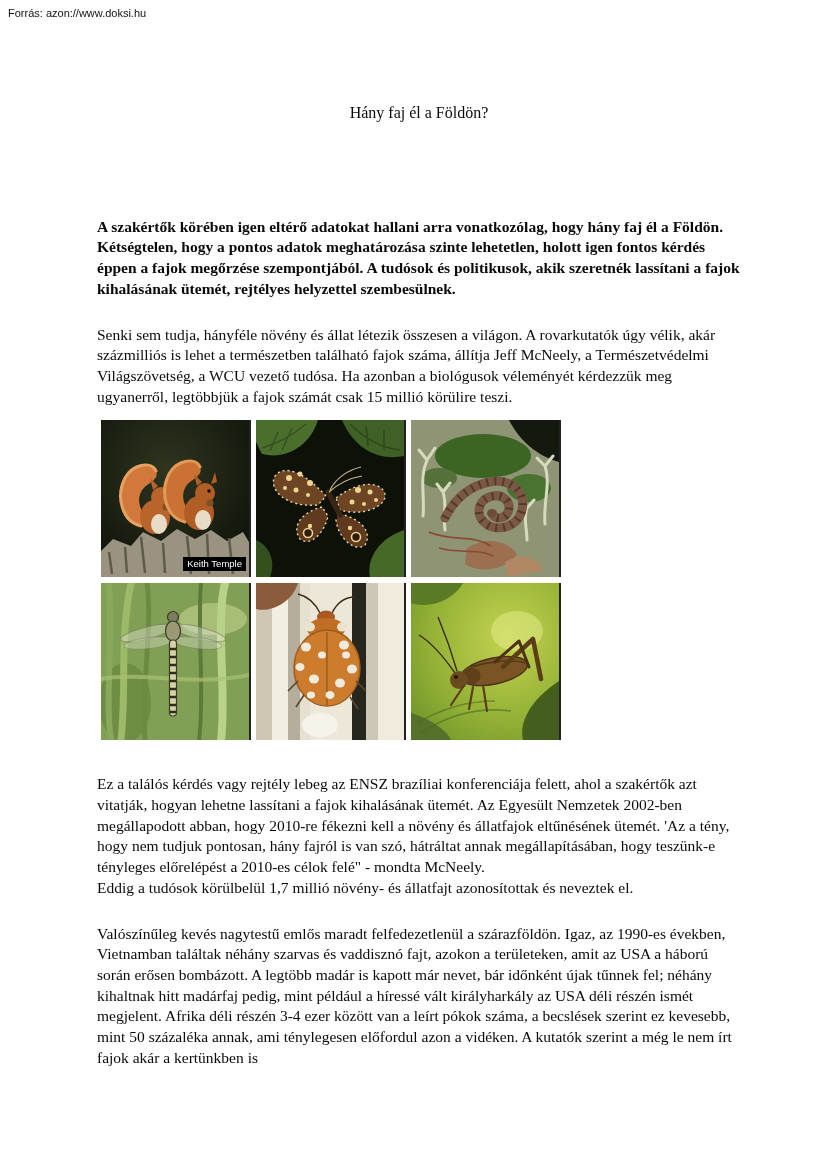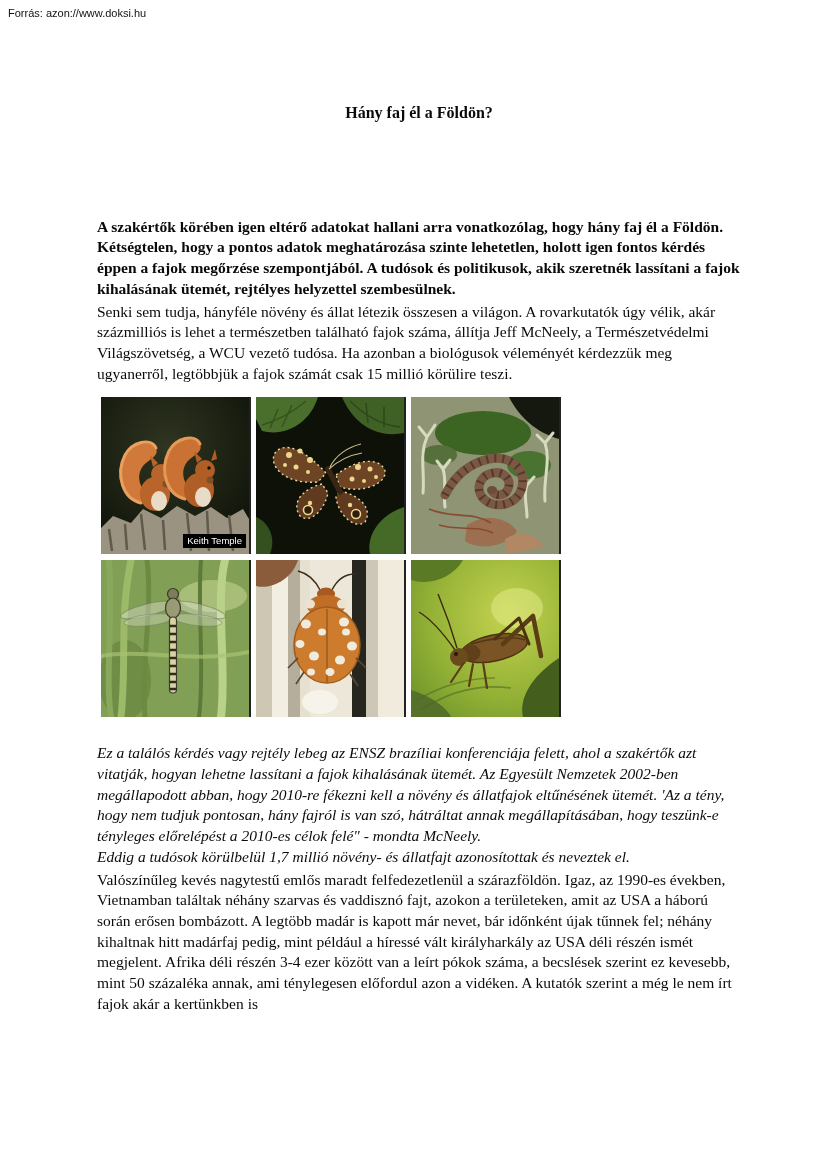--- a/index.html
+++ b/index.html
@@ -16,27 +16,27 @@
     font-family: "Liberation Sans", sans-serif;
     font-size: 11px; color: #111;
   }
   .content {
     position: absolute; left: 97px; top: 0;
     width: 644px;
     font-size: 15.5px; line-height: 20.7px;
   }
   .doc-title {
     margin: 103px 0 0 0;
-    font-size: 16px; font-weight: bold;
+    font-size: 16px; font-weight: normal;
     text-align: center;
   }
   p { margin: 0; white-space: pre-line; }
   .lead { margin-top: 93px; font-weight: bold; }
-  .para { margin-top: 2px; }
-  .after-photos { margin-top: 26px; font-style: italic; }
+  .para { margin-top: 25px; }
+  .after-photos { margin-top: 34px; }
   .photo-grid {
     margin: 13px 0 0 4px;
     width: 458px;
     display: grid;
     grid-template-columns: repeat(3, 148px);
     grid-auto-rows: 157px;
     gap: 6px 7px;
   }
   .photo {
     position: relative;

